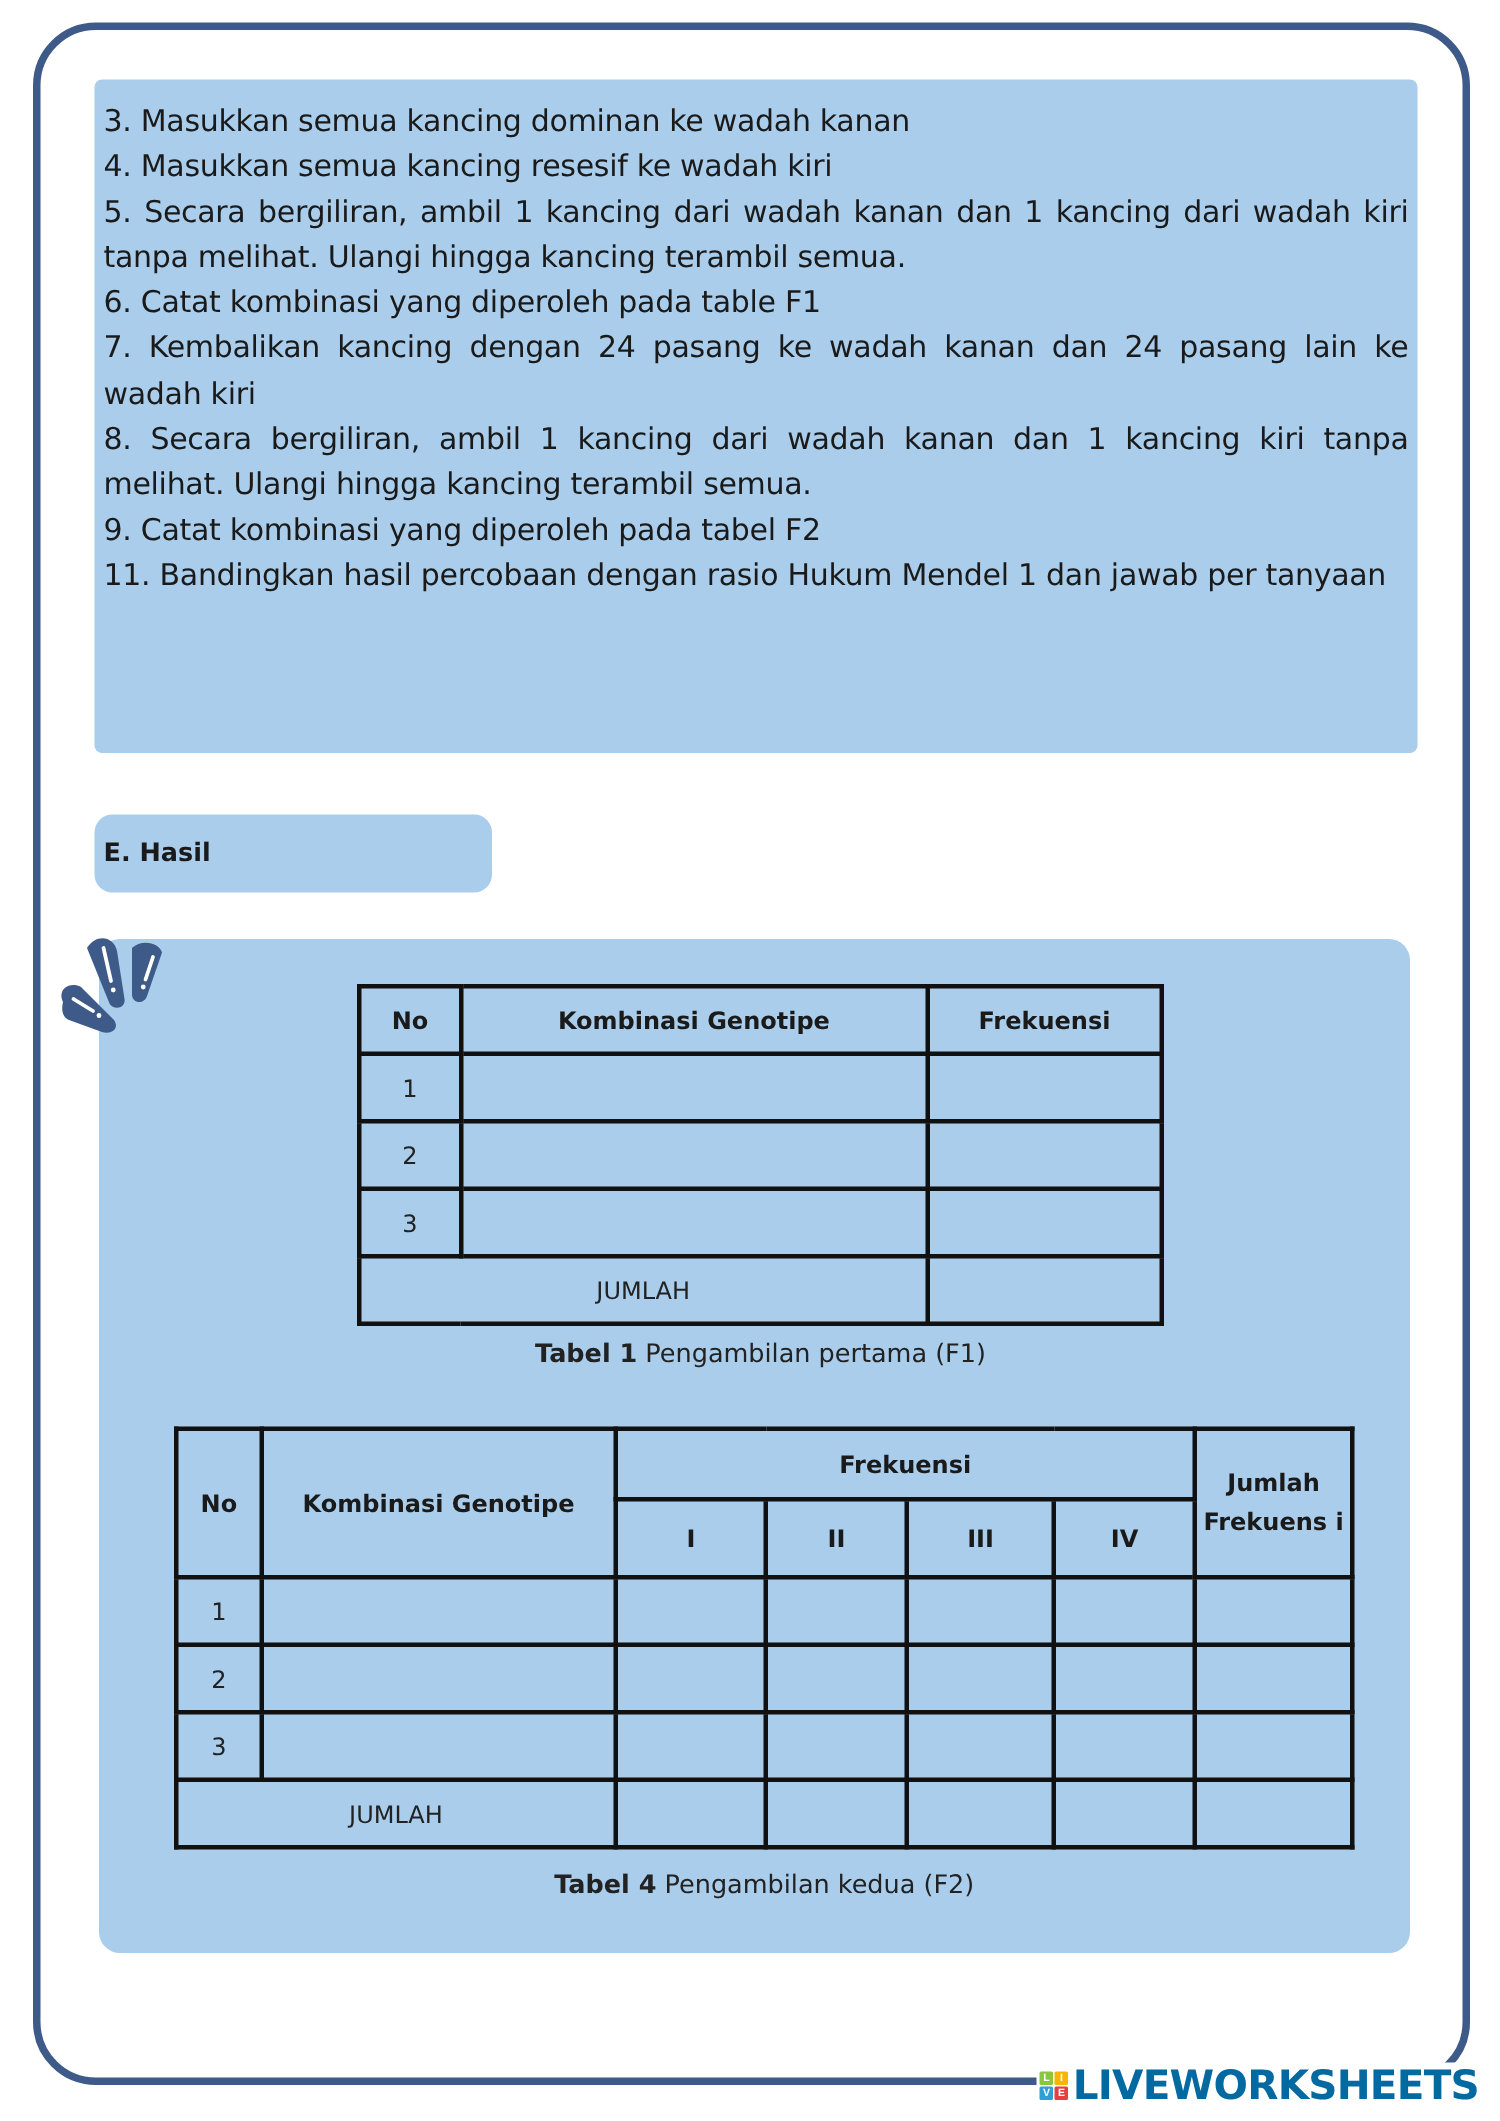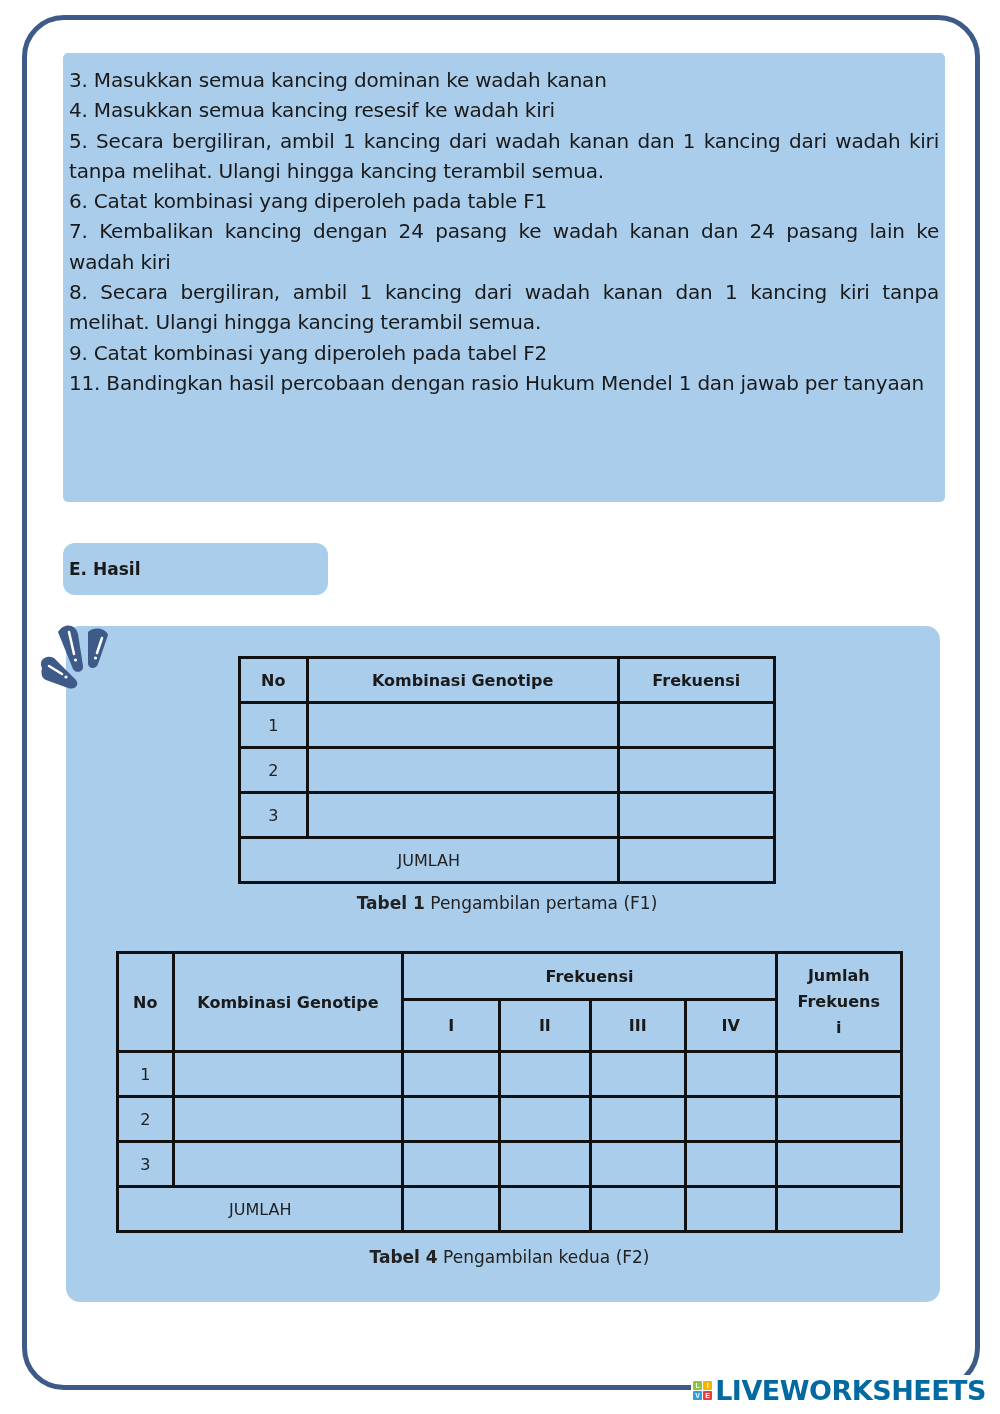--- a/index.html
+++ b/index.html
@@ -141,21 +141,21 @@
       <col style="width:94px">
       <col style="width:99px">
       <col style="width:94px">
     <col style="width:105px">
   </colgroup>
   <tbody>
       <tr class="h1">
     <th rowspan="2">No</th>
     <th rowspan="2">Kombinasi Genotipe</th>
     <th colspan="4">Frekuensi</th>
-    <th rowspan="2" style="padding:0 20px; line-height:26px;border-radius:10px;">Jumlah Frekuens i</th>
+    <th rowspan="2" style="padding:0 4px; line-height:26px;border-radius:10px;">Jumlah Frekuens i</th>
   </tr>
   <tr class="h2">
     <th>I</th>
     <th>II</th>
     <th>III</th>
     <th>IV</th>
   </tr>
   <tr class="r">
     <td class="num">1</td>
     <td></td>

